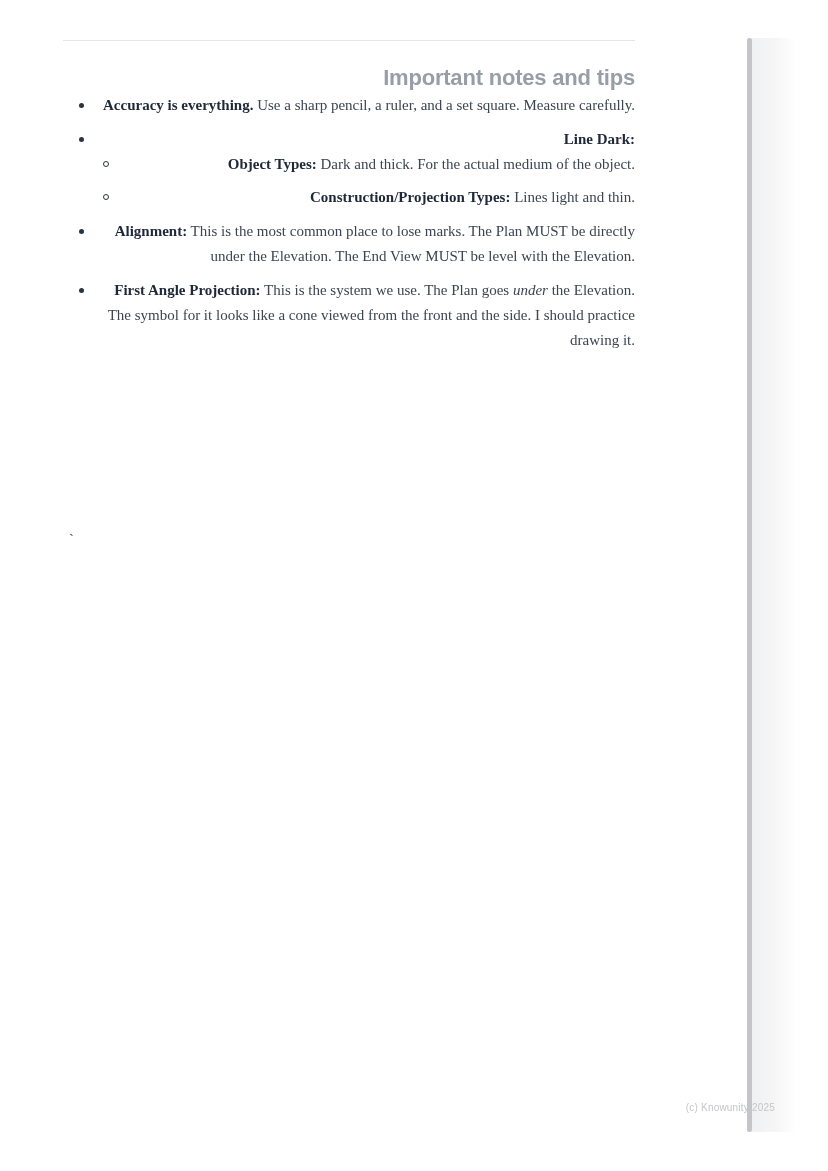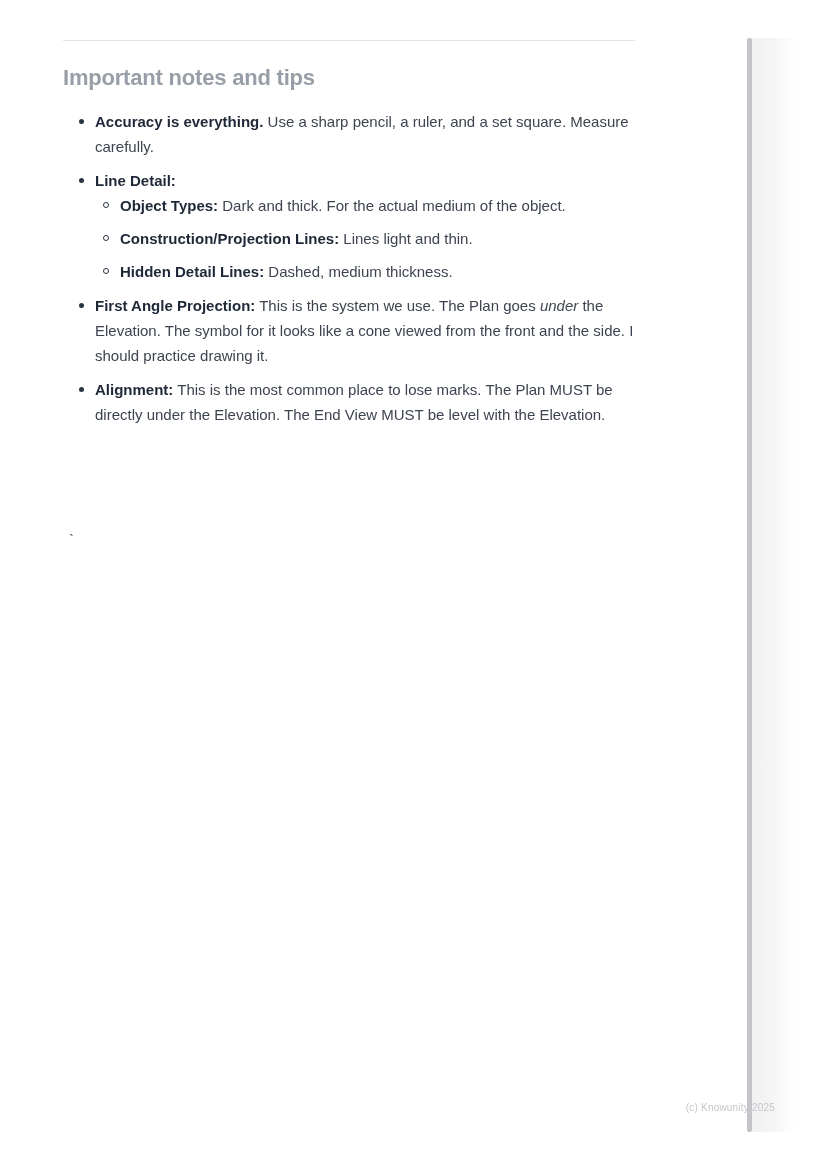--- a/index.html
+++ b/index.html
@@ -3,20 +3,21 @@
 <meta charset="utf-8">
 <style>
   html, body { margin: 0; padding: 0; background: #ffffff; }
   .page {
     position: relative;
     width: 828px;
     height: 1171px;
     background: #ffffff;
     overflow: hidden;
     font-family: "Liberation Sans", sans-serif;
+    text-align: right;
   }
   .content {
     position: absolute;
     left: 63px;
     top: 40px;
     width: 572px;
   }
   .divider {
     border-top: 1px solid #e4e5e7;
     height: 0;
@@ -24,24 +25,25 @@
   }
   .heading {
     margin: 23px 0 0 0;
     font-size: 22px;
     line-height: 28px;
     font-weight: 700;
     letter-spacing: -0.2px;
     color: #989ea7;
   }
   .list {
-    margin-top: 17px;
+    margin-top: 1px;
     font-size: 15px;
     line-height: 25px;
     color: #3d4450;
+    font-family: Liberation Serif, serif;
   }
   .item {
     position: relative;
     padding-left: 32px;
     margin-bottom: 9px;
   }
   .bullet-dot {
     position: absolute;
     left: 16px;
     top: 10px;
@@ -123,45 +125,41 @@
 
     <div class="list">
 
       <div class="item">
         <span class="bullet-dot"></span>
         <span class="lead">Accuracy is everything.</span><span> Use a sharp pencil, a ruler, and a set square. Measure carefully.</span>
       </div>
 
       <div class="item">
         <span class="bullet-dot"></span>
-        <span class="lead">Line Detail:</span>
+        <span class="lead">Line Dark:</span>
         <div class="sub-list">
           <div class="sub-item">
             <span class="bullet-circle"></span>
             <span class="lead">Object Types:</span><span> Dark and thick. For the actual medium of the object.</span>
           </div>
           <div class="sub-item">
             <span class="bullet-circle"></span>
-            <span class="lead">Construction/Projection Lines:</span><span> Lines light and thin.</span>
-          </div>
-          <div class="sub-item">
-            <span class="bullet-circle"></span>
-            <span class="lead">Hidden Detail Lines:</span><span> Dashed, medium thickness.</span>
+            <span class="lead">Construction/Projection Types:</span><span> Lines light and thin.</span>
           </div>
         </div>
       </div>
 
       <div class="item">
         <span class="bullet-dot"></span>
-        <span class="lead">First Angle Projection:</span><span> This is the system we use. The Plan goes </span><span class="em">under</span><span> the Elevation. The symbol for it looks like a cone viewed from the front and the side. I should practice drawing it.</span>
+        <span class="lead">Alignment:</span><span> This is the most common place to lose marks. The Plan MUST be directly under the Elevation. The End View MUST be level with the Elevation.</span>
       </div>
 
       <div class="item">
         <span class="bullet-dot"></span>
-        <span class="lead">Alignment:</span><span> This is the most common place to lose marks. The Plan MUST be directly under the Elevation. The End View MUST be level with the Elevation.</span>
+        <span class="lead">First Angle Projection:</span><span> This is the system we use. The Plan goes </span><span class="em">under</span><span> the Elevation. The symbol for it looks like a cone viewed from the front and the side. I should practice drawing it.</span>
       </div>
 
     </div>
   </div>
 
   <div class="stray">`</div>
 
   <div class="edge-shade"></div>
 
   <div class="footer">(c) Knowunity 2025</div>

